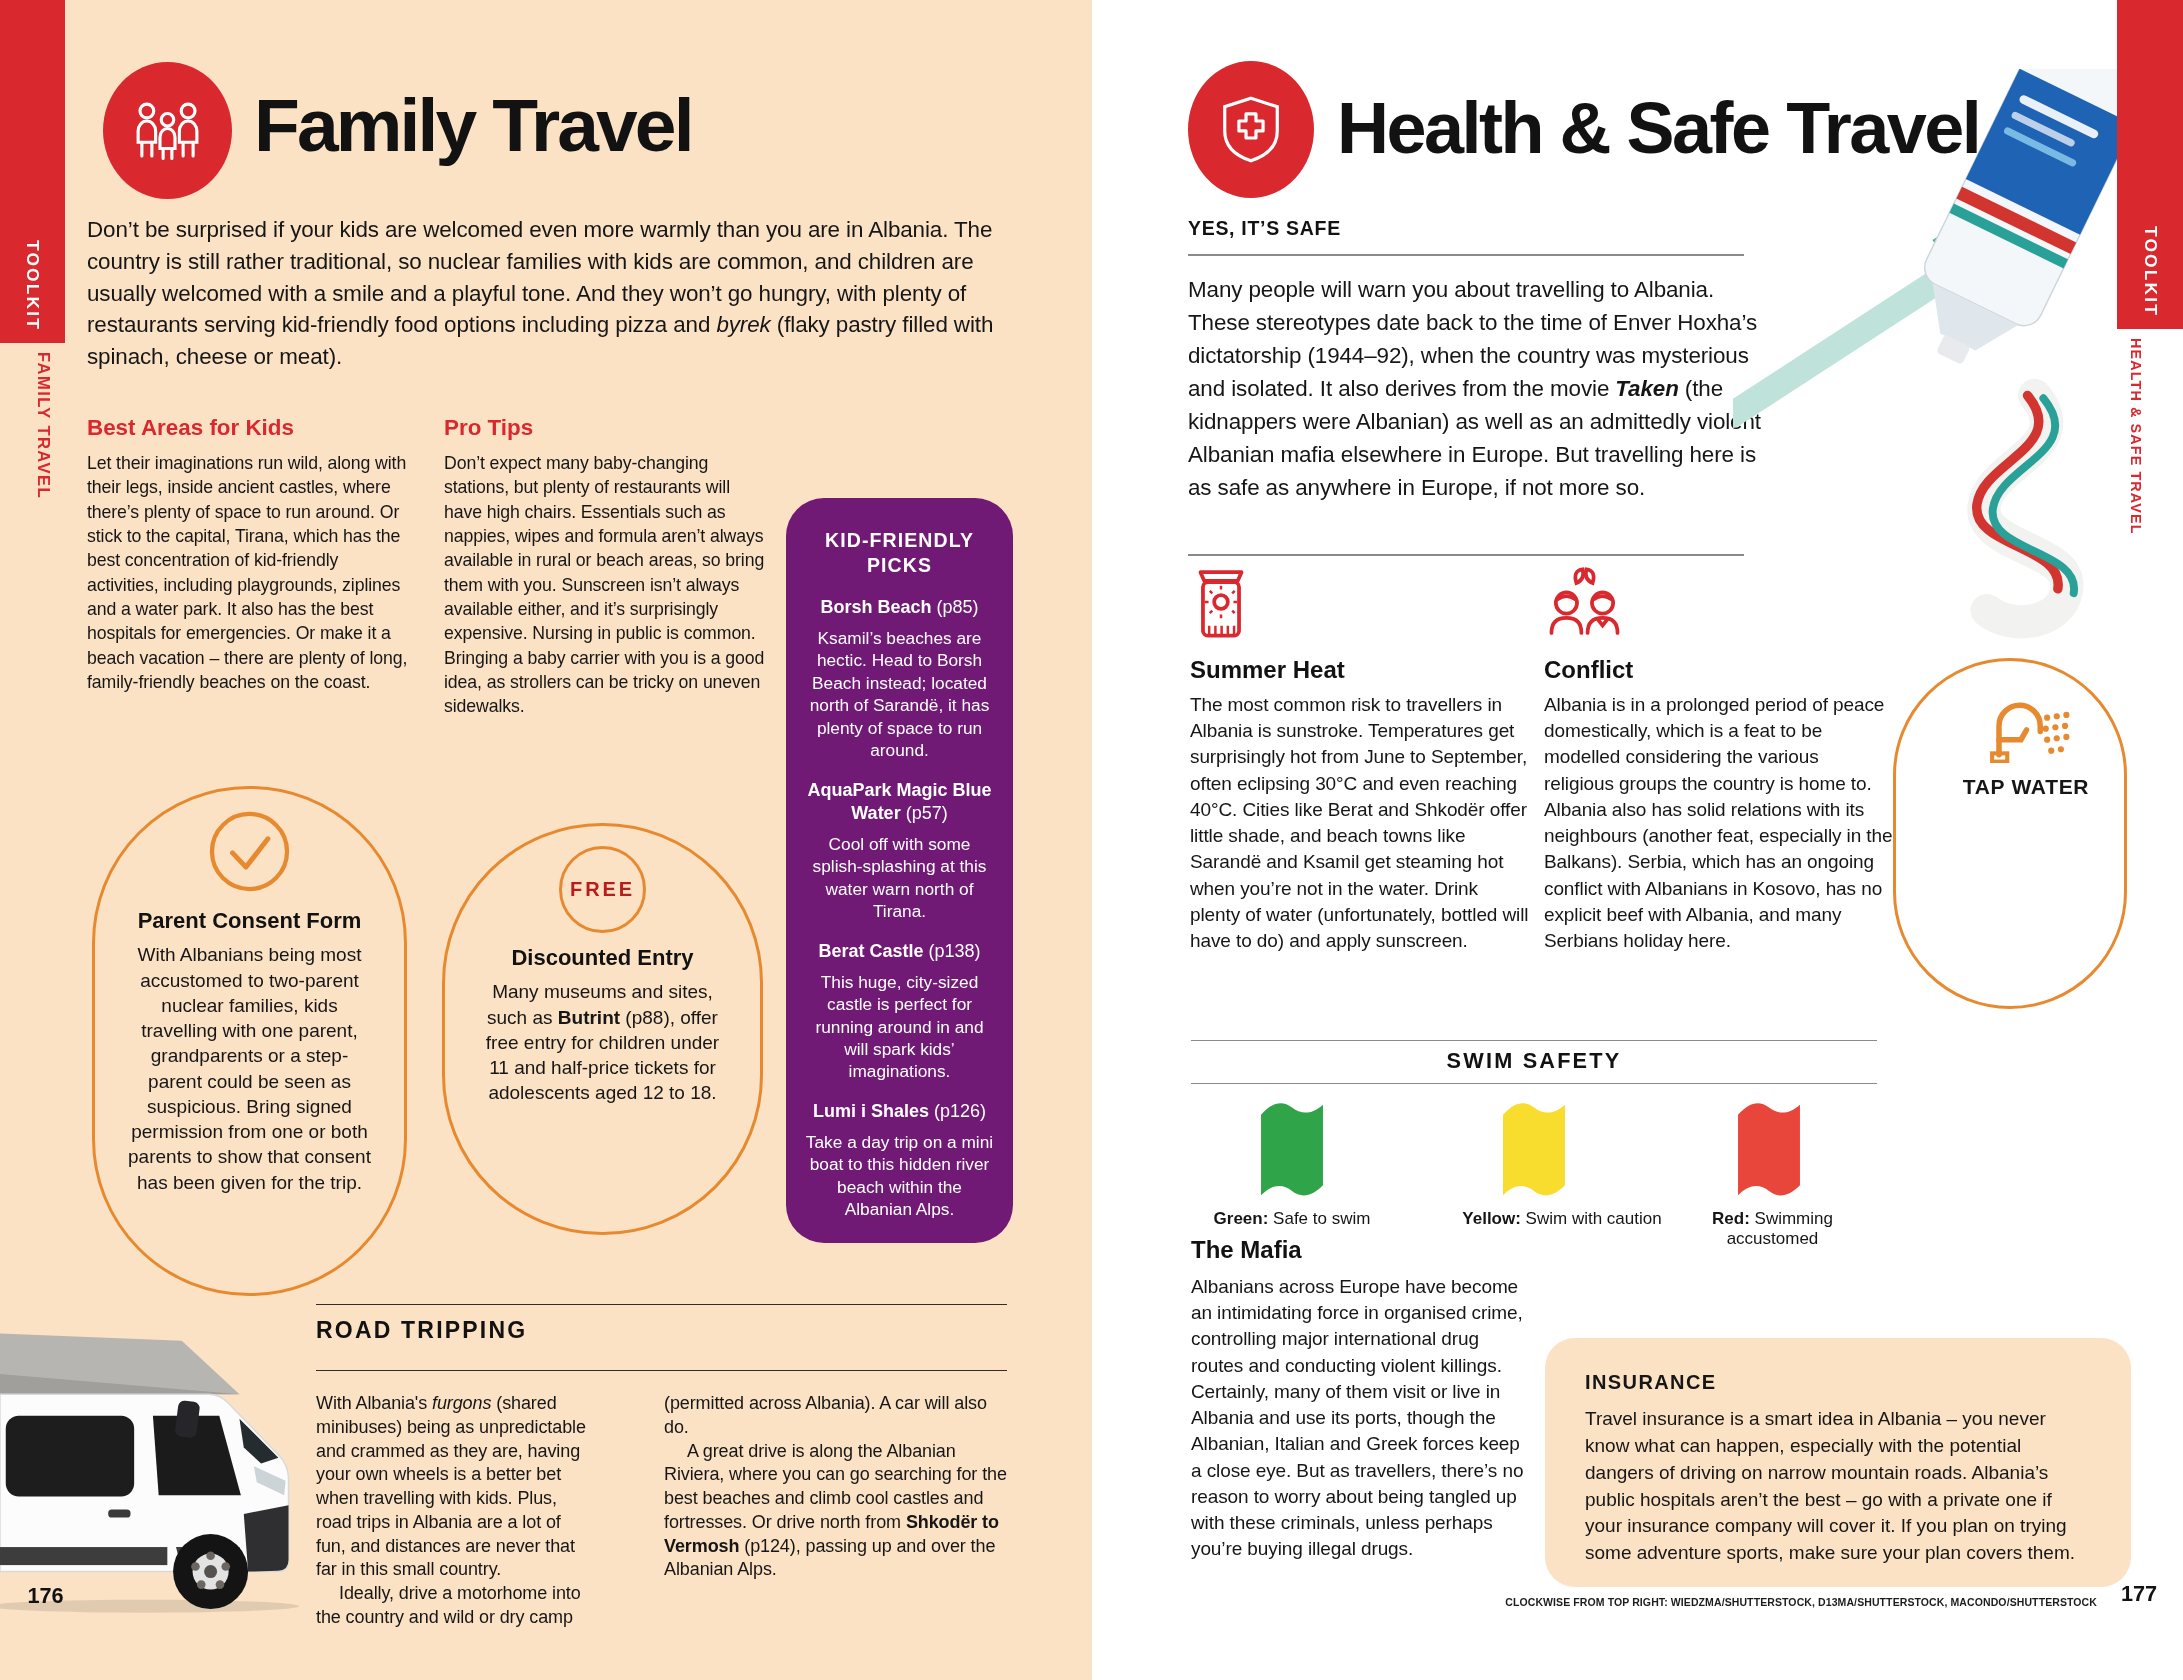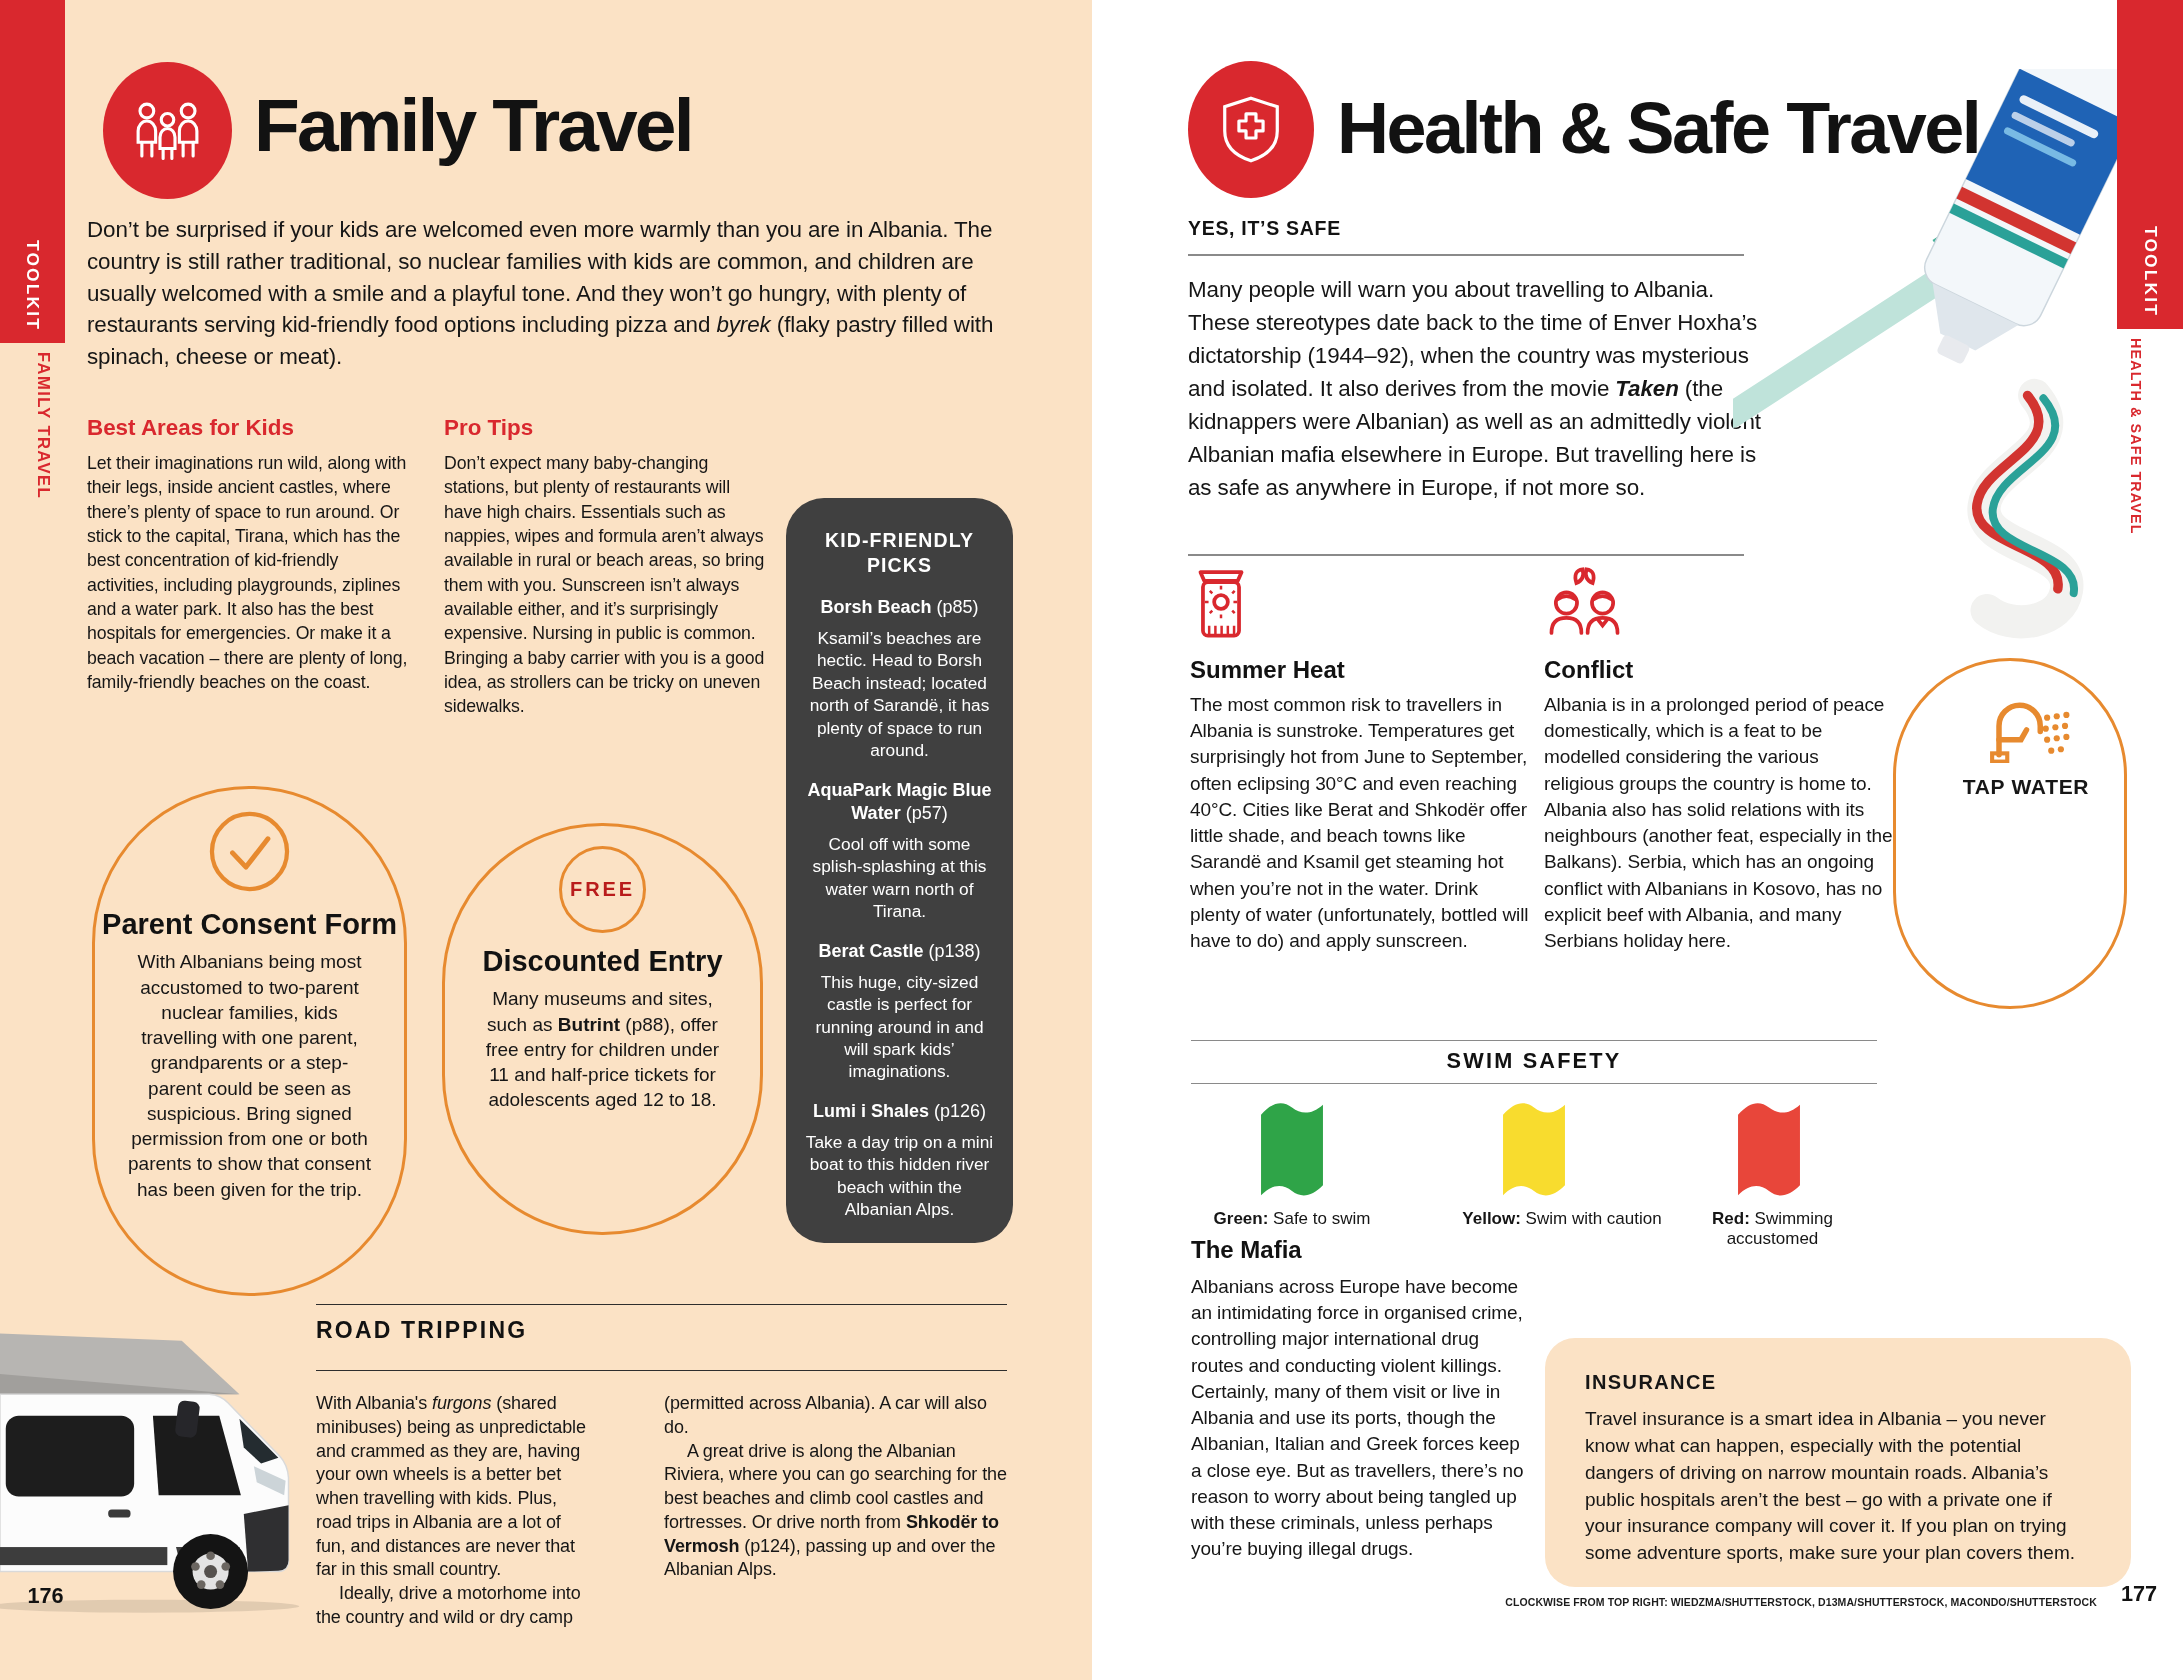--- a/index.html
+++ b/index.html
@@ -9,29 +9,29 @@
   
   #page-left{left:0;top:0;width:1092px;height:1680px;background:#fbe2c5;}
   .tab{background:#d9282e;z-index:6;}
   .tab-vtext{position:absolute;bottom:11.6px;left:50%;transform:translateX(-50%);
              writing-mode:vertical-rl;color:#fff;font-weight:bold;font-size:17.3px;letter-spacing:2.2px;}
   .side-vtext{writing-mode:vertical-rl;color:#d9282e;font-weight:bold;letter-spacing:1.4px;}
   .hdr-circle{border-radius:50%;background:#d9282e;display:flex;align-items:center;justify-content:center;z-index:2;}
   h1{margin:0;font-weight:bold;color:#121212;line-height:1;}
   .red-head{color:#d9282e;font-size:22.4px;font-weight:bold;margin:0 0 10px 0;}
   .colbody{font-size:17.7px;line-height:1.375;letter-spacing:-0.1px;}
-  #kidbox{background:#404040;color:#fff;border-radius:38px;text-align:center;
+  #kidbox{background:#701a75;color:#fff;border-radius:38px;text-align:center;
           padding:30px 19px;box-sizing:border-box;}
   #kidbox .kb-title{font-size:19.5px;font-weight:bold;letter-spacing:1.1px;line-height:1.3;margin-bottom:7.2px;}
   #kidbox .kb-name{font-size:18px;font-weight:bold;line-height:1.3;}
   #kidbox .kb-page{font-weight:normal;}
   #kidbox .kb-item{margin-top:17.3px;}
   #kidbox .kb-desc{font-size:17.3px;line-height:1.3;margin-top:7.2px;}
   .oval{border:3.6px solid #e78a2f;box-sizing:border-box;text-align:center;background:transparent;}
-  .oval h4{margin:11.6px 0 0 0;font-size:29px;color:#121212;}
+  .oval h4{margin:11.6px 0 0 0;font-size:22px;color:#121212;}
   .oval .ov-body{font-size:19px;line-height:1.33;margin-top:8.7px;}
   .rule{background:#2e2e2e;height:1.4px;}
   .grule{background:#8a8a8a;height:2.2px;}
   .sect-head{font-weight:bold;letter-spacing:2.2px;font-size:23px;color:#121212;}
   .roadcol{font-size:18px;line-height:1.32;letter-spacing:-0.1px;}
   .roadcol p{margin:0;}
   .roadcol p.ind{text-indent:23px;}
   .pagenum{font-size:21.7px;font-weight:bold;color:#121212;}
   
   #page-right{left:1092px;top:0;width:1092px;height:1680px;background:#ffffff;}

